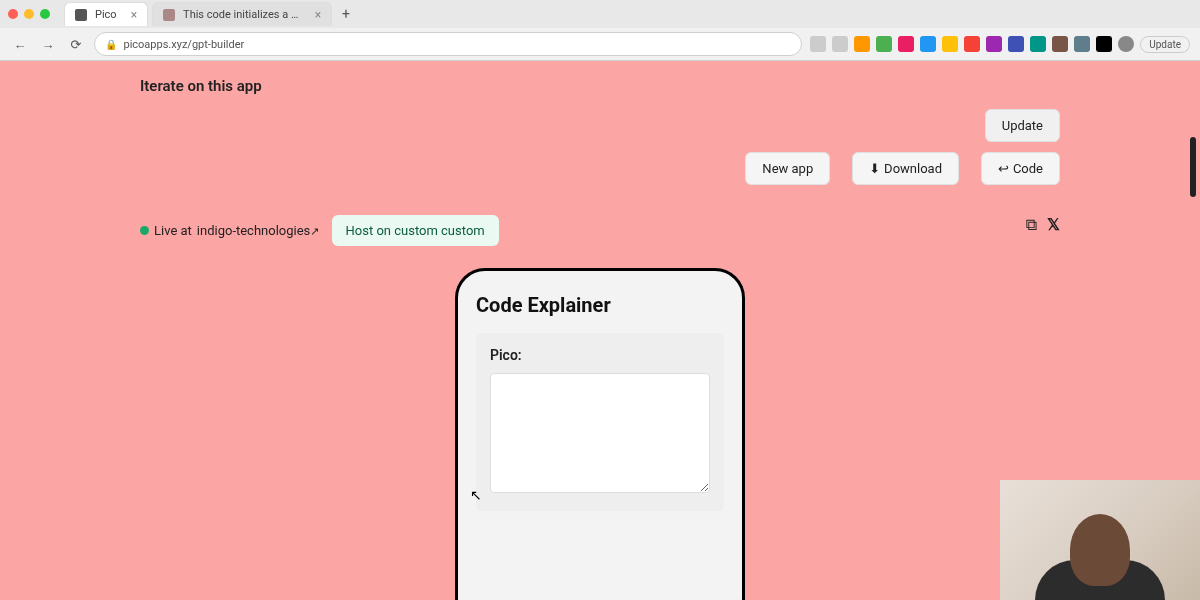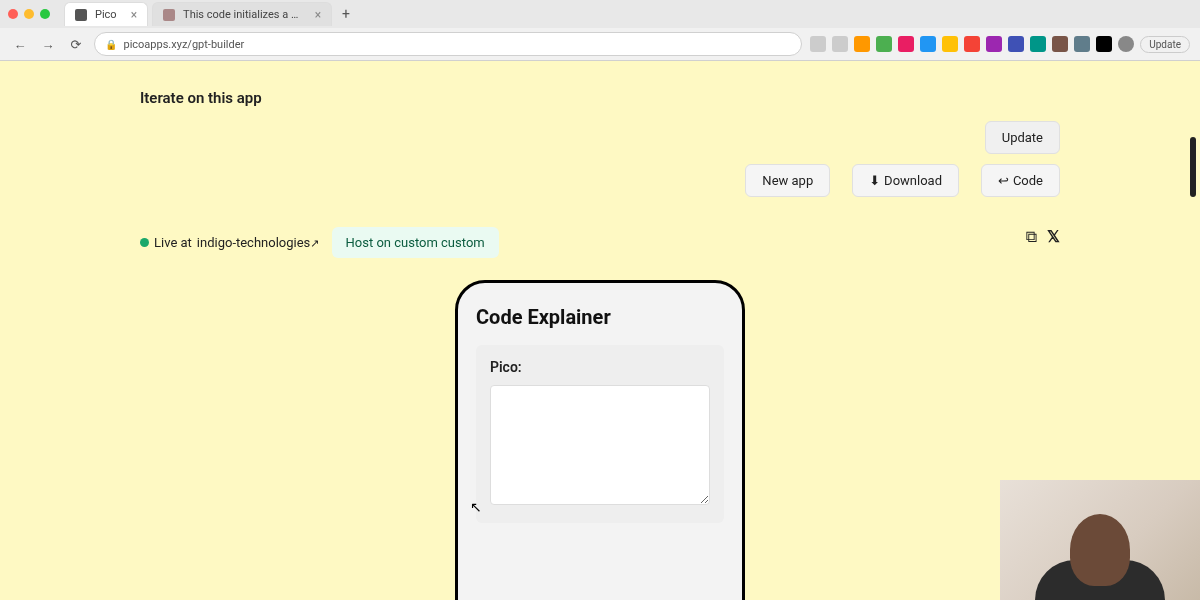--- a/index.html
+++ b/index.html
@@ -22,21 +22,21 @@
     .nav-row { display: flex; align-items: center; height: 32px; padding: 0 10px; gap: 8px; background: #f1f1f1; }
     .nav-btn { width: 20px; height: 20px; display: flex; align-items: center; justify-content: center; color: #555; font-size: 13px; }
     .url-bar { flex: 1; background: #fff; border: 1px solid #d0d0d0; border-radius: 14px; height: 24px; display: flex; align-items: center; padding: 0 10px; font-size: 11px; color: #555; gap: 6px; }
     .lock { font-size: 10px; }
     .ext-row { display: flex; gap: 6px; align-items: center; }
     .ext { width: 16px; height: 16px; border-radius: 3px; }
     .profile-btn { display: flex; align-items: center; gap: 4px; border: 1px solid #ccc; border-radius: 12px; padding: 2px 8px; font-size: 10px; color: #555; }
     .avatar { width: 16px; height: 16px; border-radius: 50%; background: #888; }
 
     
-    .page { background: #fef9c3; height: calc(600px - 60px); padding: 28px 0 0 0; overflow: hidden; position: relative; }
+    .page { background: #fca5a5; height: calc(600px - 60px); padding: 16px 0 0 0; overflow: hidden; position: relative; }
     .container { width: 920px; margin: 0 auto; position: relative; }
 
     .section-title { font-size: 15px; font-weight: 600; color: #222; margin-bottom: 10px; }
     .prompt-input { width: 100%; border: 1.5px solid #222; padding: 10px 12px; font-size: 13px; color: #999; background: #fff; }
     .prompt-input::placeholder { color: #aaa; }
 
     .btn-row { display: flex; justify-content: flex-end; gap: 10px; margin-top: 14px; }
     .btn-row2 { display: flex; justify-content: flex-end; gap: 22px; margin-top: 10px; }
     .btn { background: #f0f0f0; border: 1px solid #e0e0e0; border-radius: 6px; padding: 8px 16px; font-size: 13px; color: #222; cursor: pointer; display: flex; align-items: center; gap: 4px; }
     .btn-light { background: #f5f5f5; }

